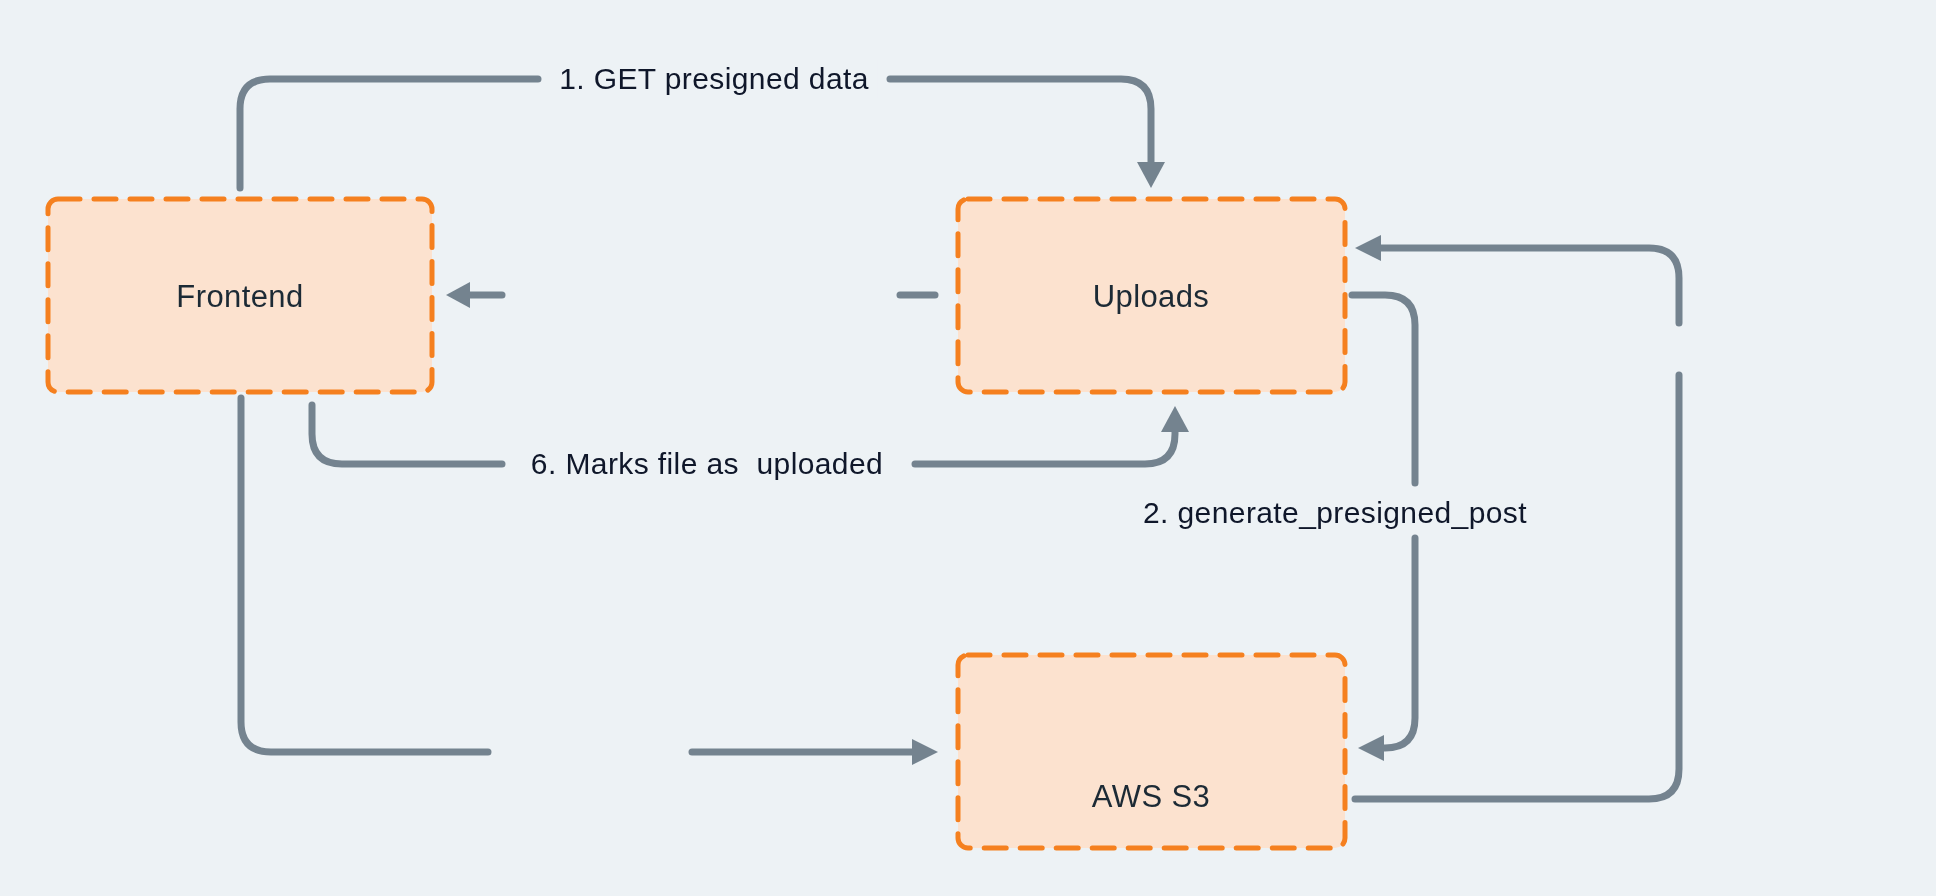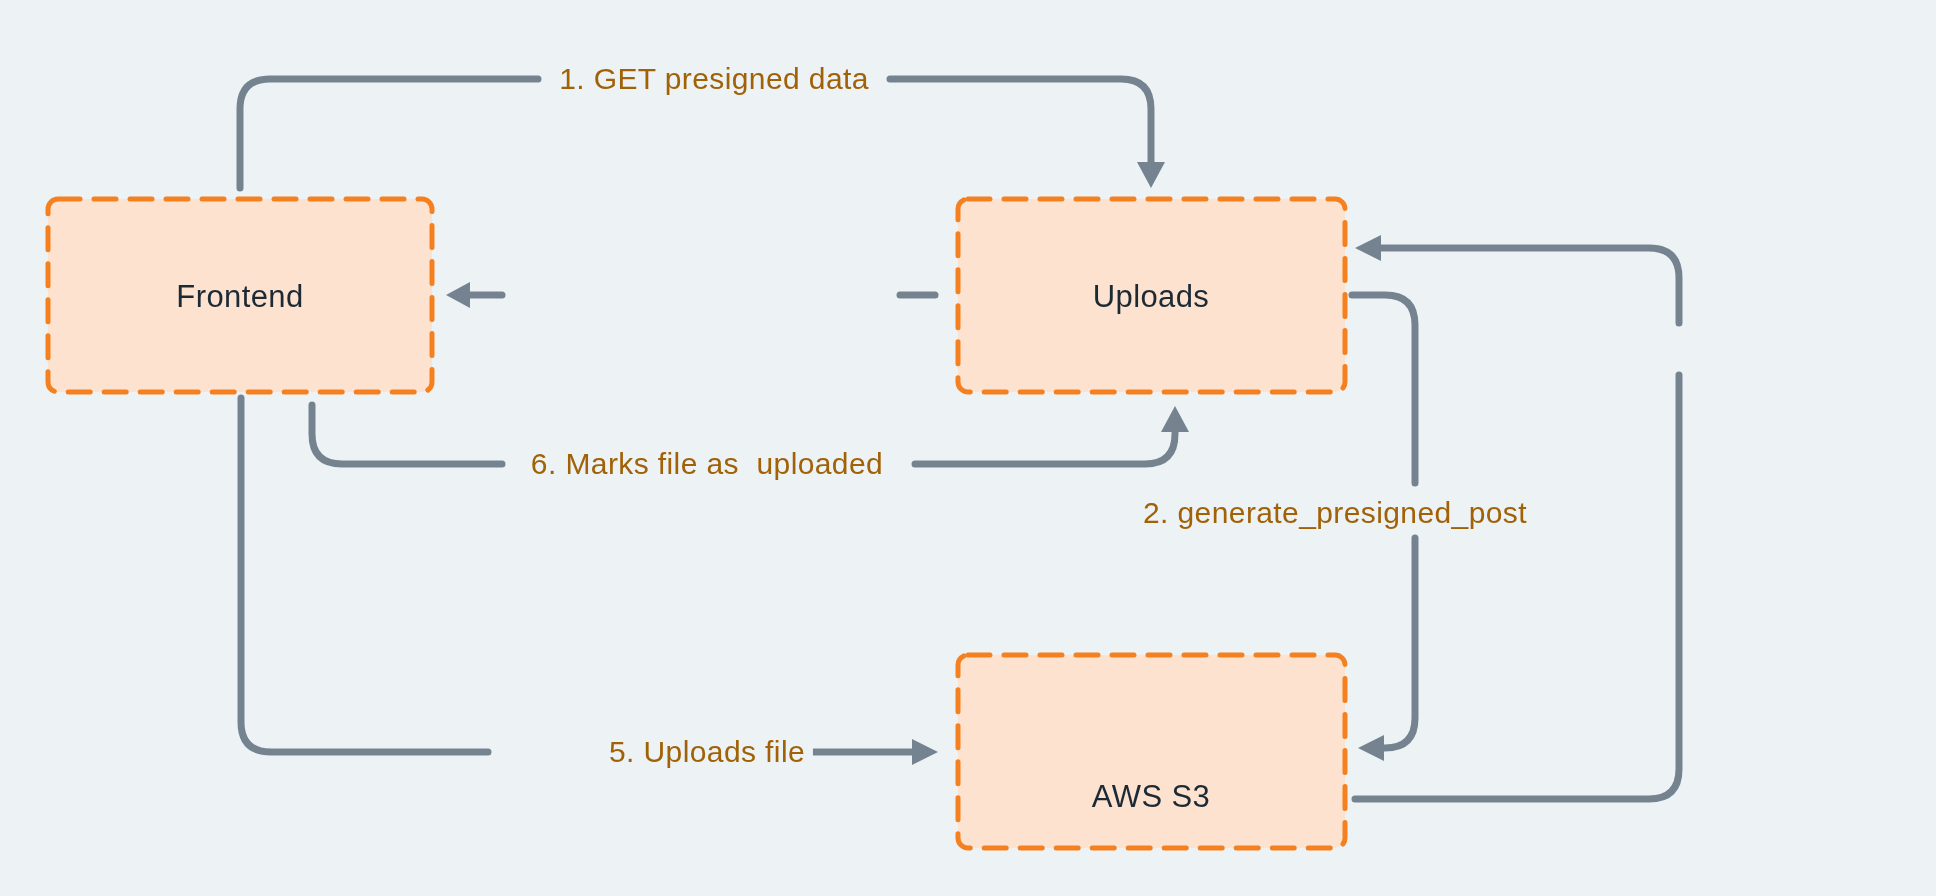--- a/index.html
+++ b/index.html
@@ -38,21 +38,21 @@
     line-height: 1;
     letter-spacing: 0.4px;
   }
   .node-label {
     font-size: 31px;
     color: #1c2a35;
     background: transparent;
   }
   .edge-label {
     font-size: 30px;
-    color: #a16207;
+    color: #0f172a;
     background: #edf2f5;
     padding: 4px 8px;
   }
 </style>
 </head>
 <body>
 
 <div class="canvas">
 
   <svg class="diagram-svg" viewBox="0 0 1936 896">
@@ -103,16 +103,15 @@
       <polygon class="edge-head" points="1381,235 1381,261 1355,248"></polygon>
     </g>
   </svg>
 
   <div class="label node-label" style="left:240px;  top:296px;text-align:right;">Frontend</div>
   <div class="label node-label" style="left:1151px; top:296px;">Uploads</div>
   <div class="label node-label" style="left:1151px; top:796px;">AWS S3</div>
 
   <div class="label edge-label" style="left:714px;  top:79px;">1. GET presigned data</div>
   <div class="label edge-label" style="left:1335px; top:513px;">2. generate_presigned_post</div>
-  <div class="label edge-label" style="left:707px;  top:752px;">5. Uploads file</div>
   <div class="label edge-label" style="left:707px;  top:464px;text-align:right;">6. Marks file as  uploaded</div>
 
 </div>
 
 </body></html>

